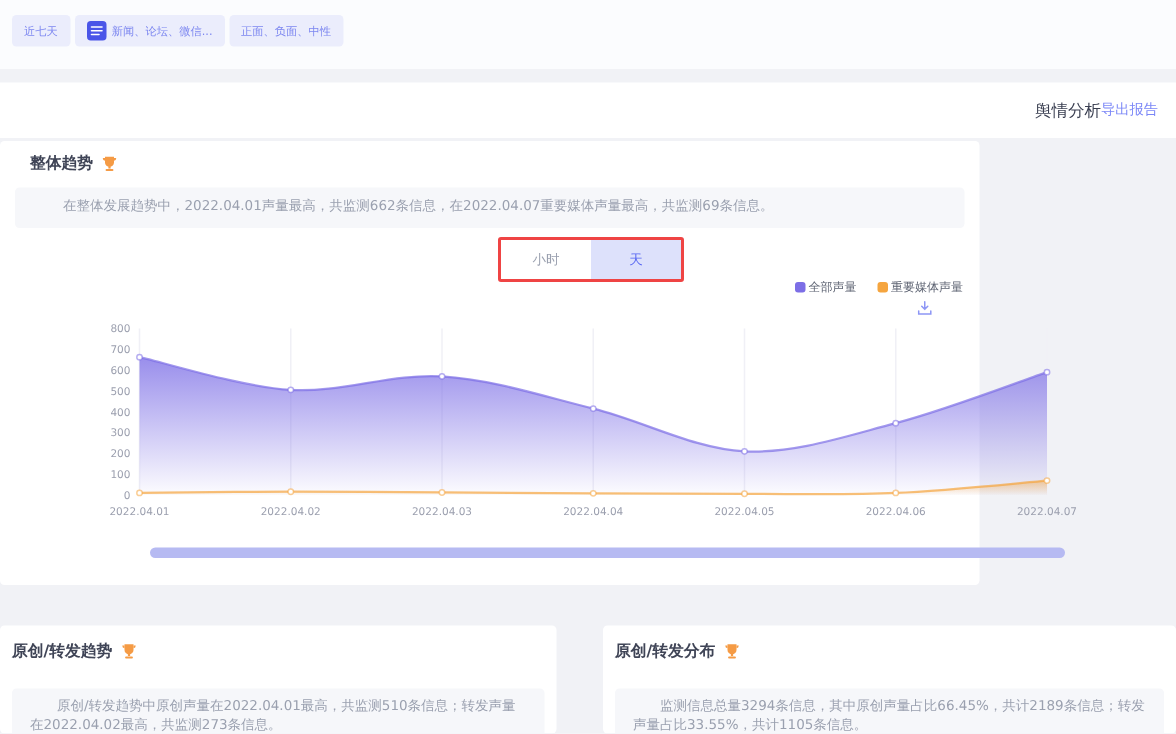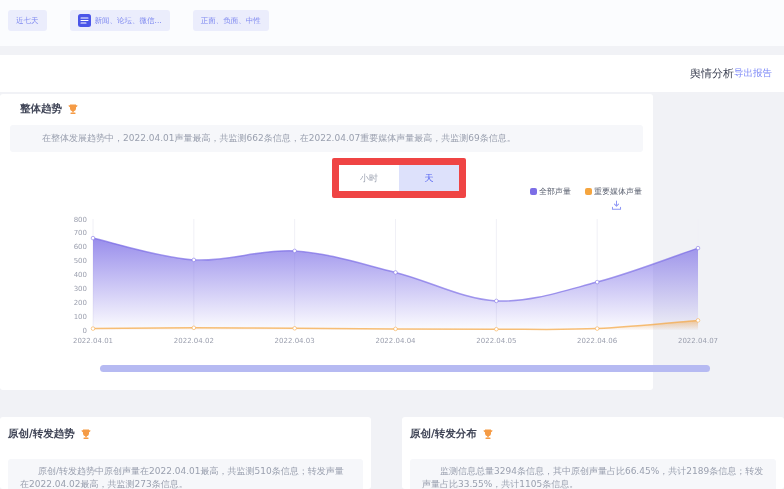--- a/index.html
+++ b/index.html
@@ -1,36 +1,36 @@
 <!DOCTYPE html>
 <html><head>
 <meta charset="utf-8">
 <style>
   *{margin:0;padding:0;box-sizing:border-box}
   html,body{width:784px;height:489px;overflow:hidden;background:#f1f2f6;
     font-family:"DejaVu Sans","Liberation Sans",sans-serif}
   .screen{position:relative;width:784px;height:489px;overflow:hidden;background:#f1f2f6}
   .topstrip{position:absolute;left:0;top:0;width:784px;height:46px;background:#fbfcfe}
-  .filter-bar{position:absolute;left:8px;top:10px;display:flex;gap:23px;align-items:center}
+  .filter-bar{position:absolute;left:8px;top:10px;display:flex;gap:3px;align-items:center}
   .chip{height:21px;display:flex;align-items:center;gap:4px;padding:0 8px;background:#ebedfc;
     border-radius:3px;font-size:7.5px;color:#7d87f0;cursor:pointer;white-space:nowrap}
   .chip-ic{width:13px;height:13px;border-radius:2.5px;background:#4a55e8;display:flex;
     align-items:center;justify-content:center;flex:0 0 auto}
   .header-bar{position:absolute;left:0;top:55px;width:784px;height:37px;background:#fff;
     display:flex;align-items:center;justify-content:flex-end;padding:0 12px 0 1px}
   .page-title{font-size:11px;color:#3a3f51;font-weight:500}
   .export-link{font-size:9.5px;color:#7b87f7;cursor:pointer;text-decoration:none}
   .main-panel{position:absolute;left:0;top:94px;width:653px;height:296px;background:#fff;border-radius:3px}
   .sec-row{display:flex;align-items:center;gap:5px}
   .sec-row.main{position:absolute;left:20px;top:8px}
   .sec-title{font-size:10.5px;color:#3f4456;font-weight:600}
   .info-box{background:#f6f7fa;border-radius:3px;padding:7px 14px;font-size:9px;color:#9aa0af;line-height:13px}
   .info-box p{text-indent:2em}
   .info-box.main{position:absolute;left:10px;right:10px;top:31px}
-  .toggle{position:absolute;left:332px;top:64px;display:flex;border:7px solid #ef4444;border-radius:2px;overflow:hidden;background:#fff}
+  .toggle{position:absolute;left:332px;top:64px;display:flex;border:2px solid #ef4444;border-radius:2px;overflow:hidden;background:#fff}
   .opt{width:60px;height:26px;display:flex;align-items:center;justify-content:center;font-size:9px;
     color:#9aa0af;background:#fff;border:none;cursor:pointer;font-family:inherit}
   .opt.active{background:#dde1fb;color:#5766f2}
   .legend{position:absolute;right:11px;top:92px;display:flex;gap:14px;align-items:center}
   .legend-item{display:flex;align-items:center;gap:2px;font-size:8px;color:#5d6372;cursor:pointer}
   .sw{width:7px;height:7px;border-radius:2px;display:inline-block}
   .dl-icon{position:absolute;right:31px;top:106px;cursor:pointer;line-height:0}
   #trend-chart{position:absolute;left:0;top:111px;width:784px;height:150px}
   .tick{font-size:7px;fill:#9b9fae;font-family:"DejaVu Sans",sans-serif}
   .datazoom{position:absolute;left:100px;top:271px;width:610px;height:7px;background:#b6baf2;border-radius:4px;cursor:pointer}

